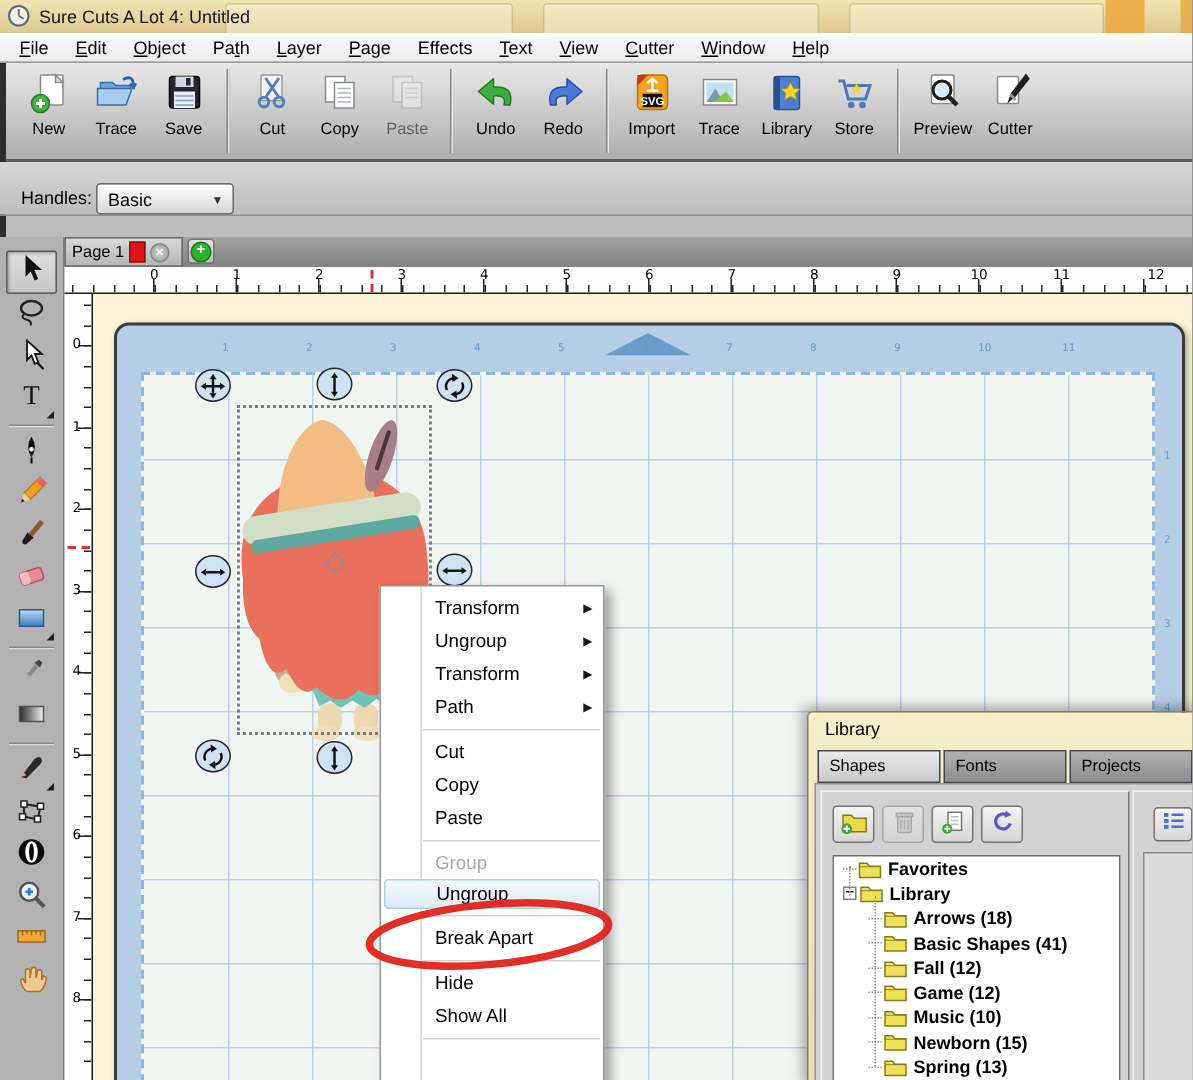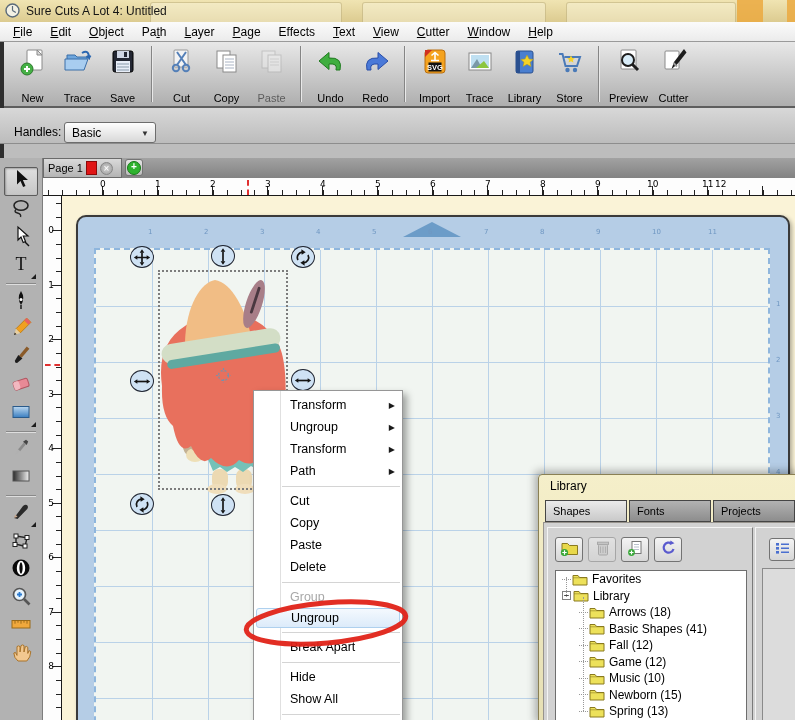--- a/index.html
+++ b/index.html
@@ -17,21 +17,21 @@
   .menubar{position:absolute;left:0;top:22px;width:795px;height:20px;
     background:linear-gradient(#fbfbfb,#ebebeb);border-bottom:1px solid #9a9a9a;
     display:flex;align-items:center;padding-left:4px;box-sizing:border-box;}
   .menu-item{font-size:12px;padding:2px 9px;cursor:default;}
   
   .toolbar{position:absolute;left:0;top:42px;width:795px;height:66px;
     background:linear-gradient(#e8e8e8,#c8c8c8 55%,#aeaeae);border-bottom:2px solid #5e5e5e;
     display:flex;align-items:flex-start;padding:2px 0 0 10px;box-sizing:border-box;}
   .tb-btn{width:43px;height:60px;display:flex;flex-direction:column;align-items:center;margin:0 1px;}
   .tb-icon{width:32px;height:36px;display:flex;align-items:center;justify-content:center;}
-  .tb-label{font-size:11px;margin-top:12px;}
+  .tb-label{font-size:11px;margin-top:0;}
   .tb-btn.disabled{opacity:.5;filter:grayscale(.7);}
   .tb-sep{width:1px;height:56px;background:#858585;border-right:1px solid #e9e9e9;margin:2px 6px;}
   .left-edge{position:absolute;left:0;top:42px;width:4px;height:116px;background:#2e2e2e;}
   
   .handlesbar{position:absolute;left:0;top:108px;width:795px;height:36px;
     background:linear-gradient(#d8d8d8,#bcbcbc);border-bottom:1px solid #8d8d8d;box-sizing:border-box;}
   .handles-label{position:absolute;left:14px;top:17px;font-size:12px;}
   .combo{position:absolute;left:64px;top:14px;width:92px;height:21px;
     background:linear-gradient(#fefefe,#d8d8d8);border:1px solid #6d6d6d;border-radius:3px;
     font-size:12px;display:flex;align-items:center;padding-left:7px;box-sizing:border-box;}
@@ -109,21 +109,21 @@
   .lib-content{position:absolute;left:4px;top:47px;right:0;bottom:0;background:#d2d2d2;
     border:1px solid #97938d;border-right:none;border-bottom:none;}
   .lib-left{position:absolute;left:3px;top:4px;width:204px;bottom:0;background:#d2d2d2;
     border:1px solid;border-color:#f4f4f4 #7a7a7a #7a7a7a #f4f4f4;}
   .lib-btnrow{position:absolute;left:7px;top:9px;display:flex;gap:5px;}
   .lib-btn{width:28px;height:25px;background:linear-gradient(#f4f4f4,#d6d6d6);border:1px solid #737373;
     border-radius:3px;display:flex;align-items:center;justify-content:center;box-sizing:border-box;}
   .lib-btn.disabled{opacity:.45;}
   .tree{position:absolute;left:7px;top:42px;width:190px;bottom:0;background:#fff;
     border:1px solid #6e6e6e;overflow:hidden;}
-  .tree-row{height:16.5px;display:flex;align-items:center;font-size:12px;white-space:nowrap;}
+  .tree-row{height:16.5px;display:flex;align-items:center;font-size:12px;white-space:nowrap;font-weight:bold;}
   .tree-row.lvl1{padding-left:6px;}
   .tree-row.lvl2{padding-left:23px;}
   .tree-dots{border-top:1px dotted #999;width:9px;margin-right:1px;flex:none;}
   .expander{width:9px;height:9px;border:1px solid #828282;background:#fff;font-size:9px;line-height:6px;
     text-align:center;margin-right:2px;box-sizing:border-box;flex:none;font-family:"DejaVu Sans Mono",monospace;}
   .tree-folder{margin-right:4px;flex:none;display:flex;}
   .guide{position:absolute;border-left:1px dotted #999;width:0;}
   .lib-right{position:absolute;left:211px;top:4px;width:62px;bottom:0;background:#d2d2d2;
     border:1px solid;border-color:#f4f4f4 #7a7a7a #7a7a7a #f4f4f4;}
   .view-btnrow{position:absolute;left:13px;top:10px;display:flex;gap:4px;}
@@ -547,21 +547,21 @@
       <div class="rnum" style="left: 442px;">7</div>
       <div class="tick" style="left: 499px; height: 9px;"></div>
       <div class="rnum" style="left: 497px;">8</div>
       <div class="tick" style="left: 554px; height: 9px;"></div>
       <div class="rnum" style="left: 552px;">9</div>
       <div class="tick" style="left: 609px; height: 9px;"></div>
       <div class="rnum" style="left: 604px;">10</div>
       <div class="tick" style="left: 664px; height: 9px;"></div>
       <div class="rnum" style="left: 659px;">11</div>
       <div class="tick" style="left: 719px; height: 9px;"></div>
-      <div class="rnum" style="left: 672px;">12</div>
+      <div class="rnum" style="left: 722px;">12</div>
       <div class="rul-red-v"></div>
     </div>
   <div class="vruler" id="vruler">
       <div class="vtick" style="top: 7px; width: 5px;"></div>
       <div class="vtick" style="top: 20.625px; width: 5px;"></div>
       <div class="vtick" style="top: 34.25px; width: 5px;"></div>
       <div class="vtick" style="top: 47.875px; width: 5px;"></div>
       <div class="vtick" style="top: 61.5px; width: 5px;"></div>
       <div class="vtick" style="top: 75.125px; width: 5px;"></div>
       <div class="vtick" style="top: 88.75px; width: 5px;"></div>
@@ -745,21 +745,20 @@
 
   <div class="ctxmenu" id="ctxmenu">
       <div class="cm-item"><span>Transform</span><span class="cm-arrow">▶</span></div>
       <div class="cm-item"><span>Ungroup</span><span class="cm-arrow">▶</span></div>
       <div class="cm-item"><span>Transform</span><span class="cm-arrow">▶</span></div>
       <div class="cm-item"><span>Path</span><span class="cm-arrow">▶</span></div>
       <div class="cm-sep"></div>
       <div class="cm-item"><span>Cut</span></div>
       <div class="cm-item"><span>Copy</span></div>
       <div class="cm-item"><span>Paste</span></div>
-      <div class="cm-item"><span>Delete</span></div>
       <div class="cm-sep"></div>
       <div class="cm-item disabled"><span>Group</span></div>
       <div class="cm-item hl"><span>Ungroup</span></div>
       <div class="cm-sep"></div>
       <div class="cm-item"><span>Break Apart</span></div>
       <div class="cm-sep"></div>
       <div class="cm-item"><span>Hide</span></div>
       <div class="cm-item"><span>Show All</span></div>
       <div class="cm-sep"></div>
     </div>

